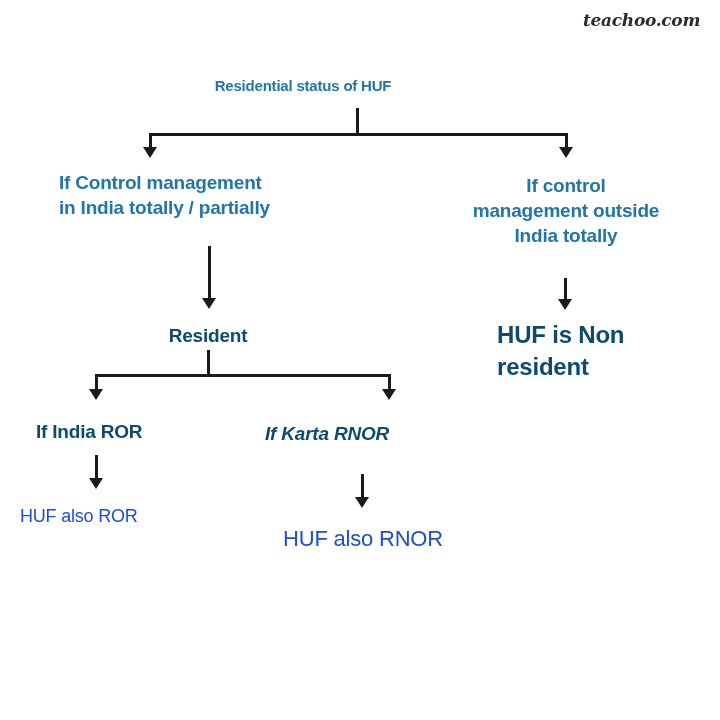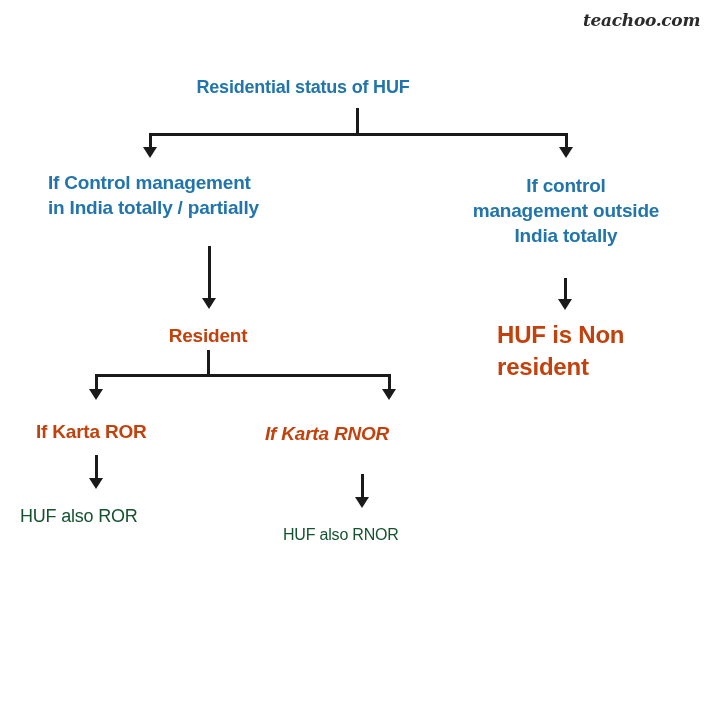--- a/index.html
+++ b/index.html
@@ -20,25 +20,25 @@
     position: absolute;
     white-space: pre-line;
     line-height: 1.32;
     letter-spacing: -0.2px;
   }
   .blue {
     color: #2175ac;
     font-weight: bold;
   }
   .black {
-    color: #c2410c;
+    color: #0c4a6e;
     font-weight: bold;
   }
   .black-reg {
-    color: #14532d;
+    color: #1d4ed8;
     font-weight: normal;
   }
   .watermark {
     position: absolute;
     font-family: "DejaVu Serif", serif;
     font-style: italic;
     font-weight: bold;
     color: #2b2b2b;
     font-size: 17px;
     letter-spacing: -0.3px;
@@ -56,29 +56,29 @@
   }
   .arrowhead {
     position: absolute;
     width: 0;
     height: 0;
     border-left: 7px solid transparent;
     border-right: 7px solid transparent;
     border-top: 11px solid #1a1a1a;
   }
   
-  #title { font-size: 18px; }
-  #branch-left { font-size: 19px; }
+  #title { font-size: 15px; }
+  #branch-left { font-size: 19px; margin-left: 11px; }
   #branch-right { font-size: 19px; text-align: center; }
   #resident { font-size: 19px; }
   #nonresident { font-size: 24px; }
   #karta-ror { font-size: 19px; }
   #karta-rnor { font-size: 19px; }
   #huf-ror { font-size: 18px; }
-  #huf-rnor { font-size: 16px; }
+  #huf-rnor { font-size: 22px; }
 </style>
 </head>
 <body>
 
 <div id="canvas">
 
   <div class="watermark" style="left:583px; top:10px;">teachoo.com</div>
 
   <div class="node blue" id="title" style="left:148px; top:76px; width:310px; text-align:center;">Residential status of HUF</div>
 
@@ -110,21 +110,21 @@
 
   <div class="node black" id="resident" style="left:118px; top:323px; width:180px; text-align:center;">Resident</div>
 
   <div class="vline" style="left:207px; top:350px; height:26px;"></div>
   <div class="hline" style="left:96px; top:374px; width:295px;"></div>
   <div class="vline" style="left:95px; top:374px; height:18px;"></div>
   <div class="arrowhead" style="left:89px; top:389px;"></div>
   <div class="vline" style="left:388px; top:374px; height:18px;"></div>
   <div class="arrowhead" style="left:382px; top:389px;"></div>
 
-  <div class="node black" id="karta-ror" style="left:36px; top:419px; width:180px;">If Karta ROR</div>
+  <div class="node black" id="karta-ror" style="left:36px; top:419px; width:180px;">If India ROR</div>
 
   <div class="node black" id="karta-rnor" style="left:265px; top:421px; width:200px;font-style:italic;">If Karta RNOR</div>
 
   <div class="vline" style="left:95px; top:455px; height:26px;"></div>
   <div class="arrowhead" style="left:89px; top:478px;"></div>
 
   <div class="vline" style="left:361px; top:474px; height:26px;"></div>
   <div class="arrowhead" style="left:355px; top:497px;"></div>
 
   <div class="node black-reg" id="huf-ror" style="left:20px; top:505px; width:210px;">HUF also ROR</div>

